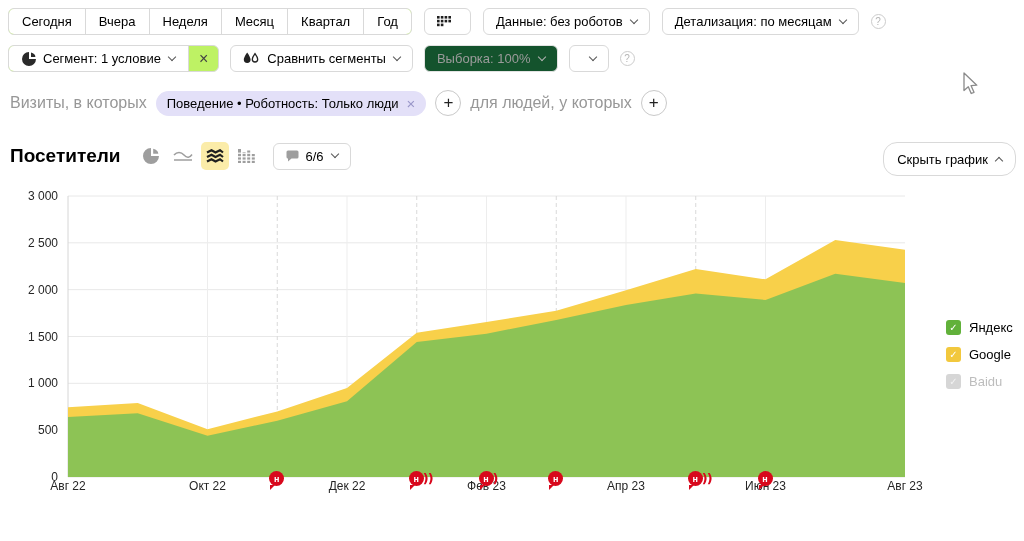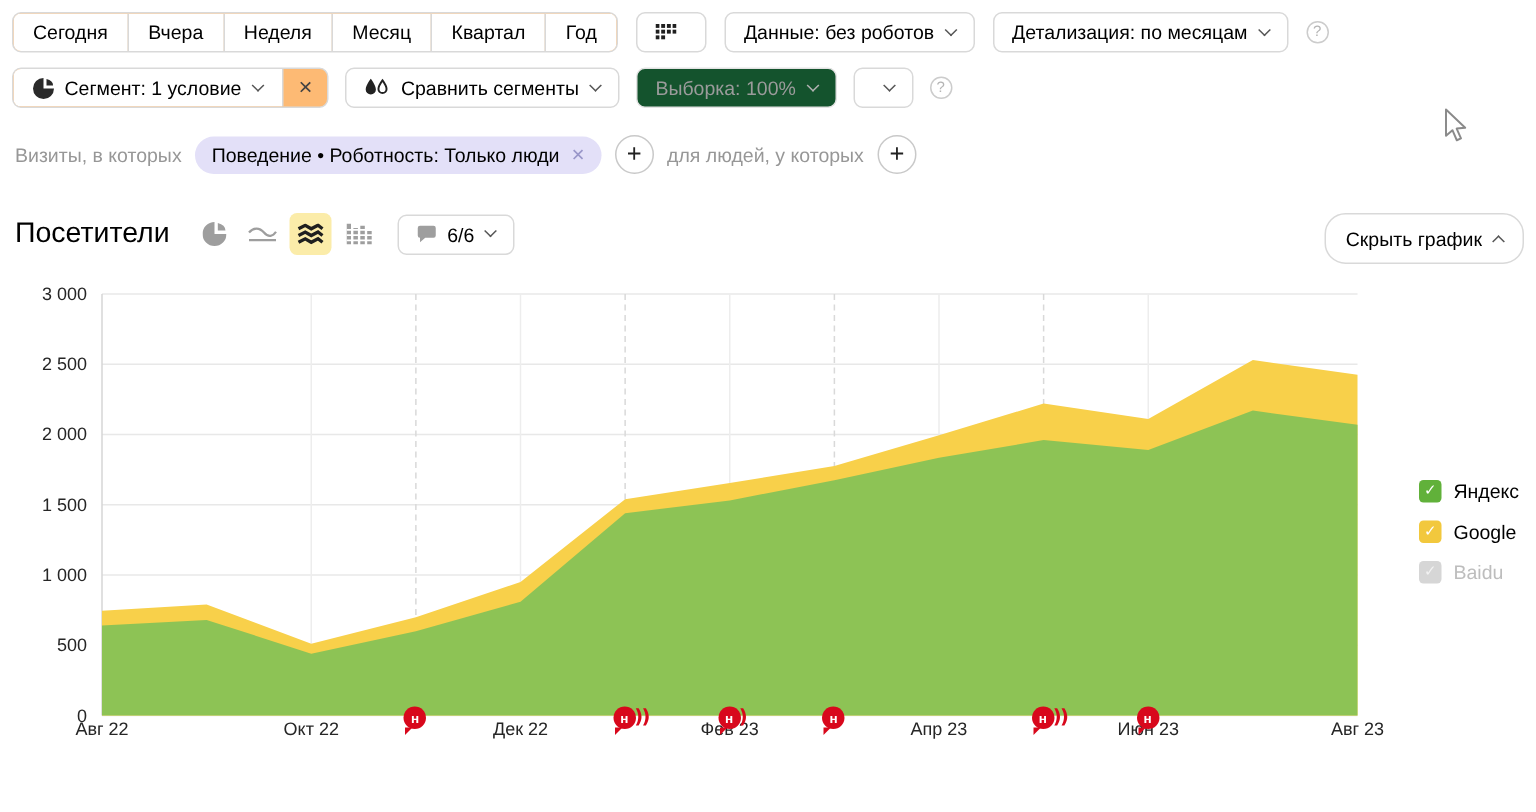--- a/index.html
+++ b/index.html
@@ -12,44 +12,44 @@
   #row3 { top:90px; left:10px; gap:9px; }
 
   .btn { position:relative; display:inline-flex; align-items:center; height:27px; padding:0 12px;
          background:#fff; border:1px solid #d9d9d9; border-radius:6px; font-size:13px; color:#000;
          white-space:nowrap; cursor:pointer; }
   .btn .ic { margin-right:7px; display:flex; align-items:center; }
   .btn.disabled { background:#14532d; border-color:#e3e3e3; color:#9b9b9b; }
   .btn.disabled .chv { border-color:#b3b3b3; }
 
   .seg-group { display:inline-flex; height:27px; border:1px solid #d9d9d9; border-radius:6px;
-               overflow:hidden; background:#fdba74; }
+               overflow:hidden; background:#bef264; }
   .seg { display:flex; align-items:center; padding:0 13px; font-size:13px; border-left:1px solid #d9d9d9;
          cursor:pointer; background:#fff; }
   .seg:first-child { border-left:none; }
 
   .chv { display:inline-block; width:6px; height:6px; border-left:1.4px solid #555;
          border-bottom:1.4px solid #555; transform:rotate(-45deg); margin-left:8px; margin-top:-4px; }
   .chv-up { transform:rotate(135deg); margin-top:4px; margin-left:8px; }
 
   .xseg { display:flex; align-items:center; padding:0 10px; border-left:1px solid #d9d9d9;
           font-size:16px; color:#444; cursor:pointer; }
 
   .help { width:15px; height:15px; border:1px solid #ccc; border-radius:50%; display:flex;
           align-items:center; justify-content:center; font-size:10px; color:#b5b5b5; cursor:pointer; }
 
-  .muted { color:#979797; font-size:13px; }
+  .muted { color:#979797; font-size:16px; }
   .tag { display:inline-flex; align-items:center; height:25px; padding:0 11px; background:#e3e0f8;
          border-radius:13px; font-size:13px; color:#000; cursor:pointer; }
   .tag-x { margin-left:8px; color:#9996c9; font-size:15px; line-height:1; cursor:pointer; }
   .plus-btn { width:26px; height:26px; border:1px solid #c9c9c9; border-radius:50%; background:#fff;
           display:flex; align-items:center; justify-content:center; font-size:17px; color:#222; cursor:pointer; }
 
   #section-head { position:absolute; top:141px; left:10px; right:8px; height:30px; display:flex; align-items:center; }
-  #section-title { font-size:19px; font-weight:400; color:#000; margin-right:16px; }
+  #section-title { font-size:19px; font-weight:700; color:#000; margin-right:16px; }
   .icon-tile { width:28px; height:28px; border-radius:5px; display:flex; align-items:center;
                justify-content:center; margin-right:4px; cursor:pointer; }
   .icon-tile.selected { background:#fbeca9; }
   #comments-btn { margin-left:8px; }
   #hide-btn { position:absolute; right:0; top:1px; height:27px; border:1px solid #d9d9d9; border-radius:14px;
               background:#fff; display:inline-flex; align-items:center; padding:16px 13px; font-size:13px; cursor:pointer; }
 
   #chart-svg { position:absolute; left:0; top:188px; }
   #chart-svg text { font-family:"Liberation Sans","DejaVu Sans",sans-serif; }
 

